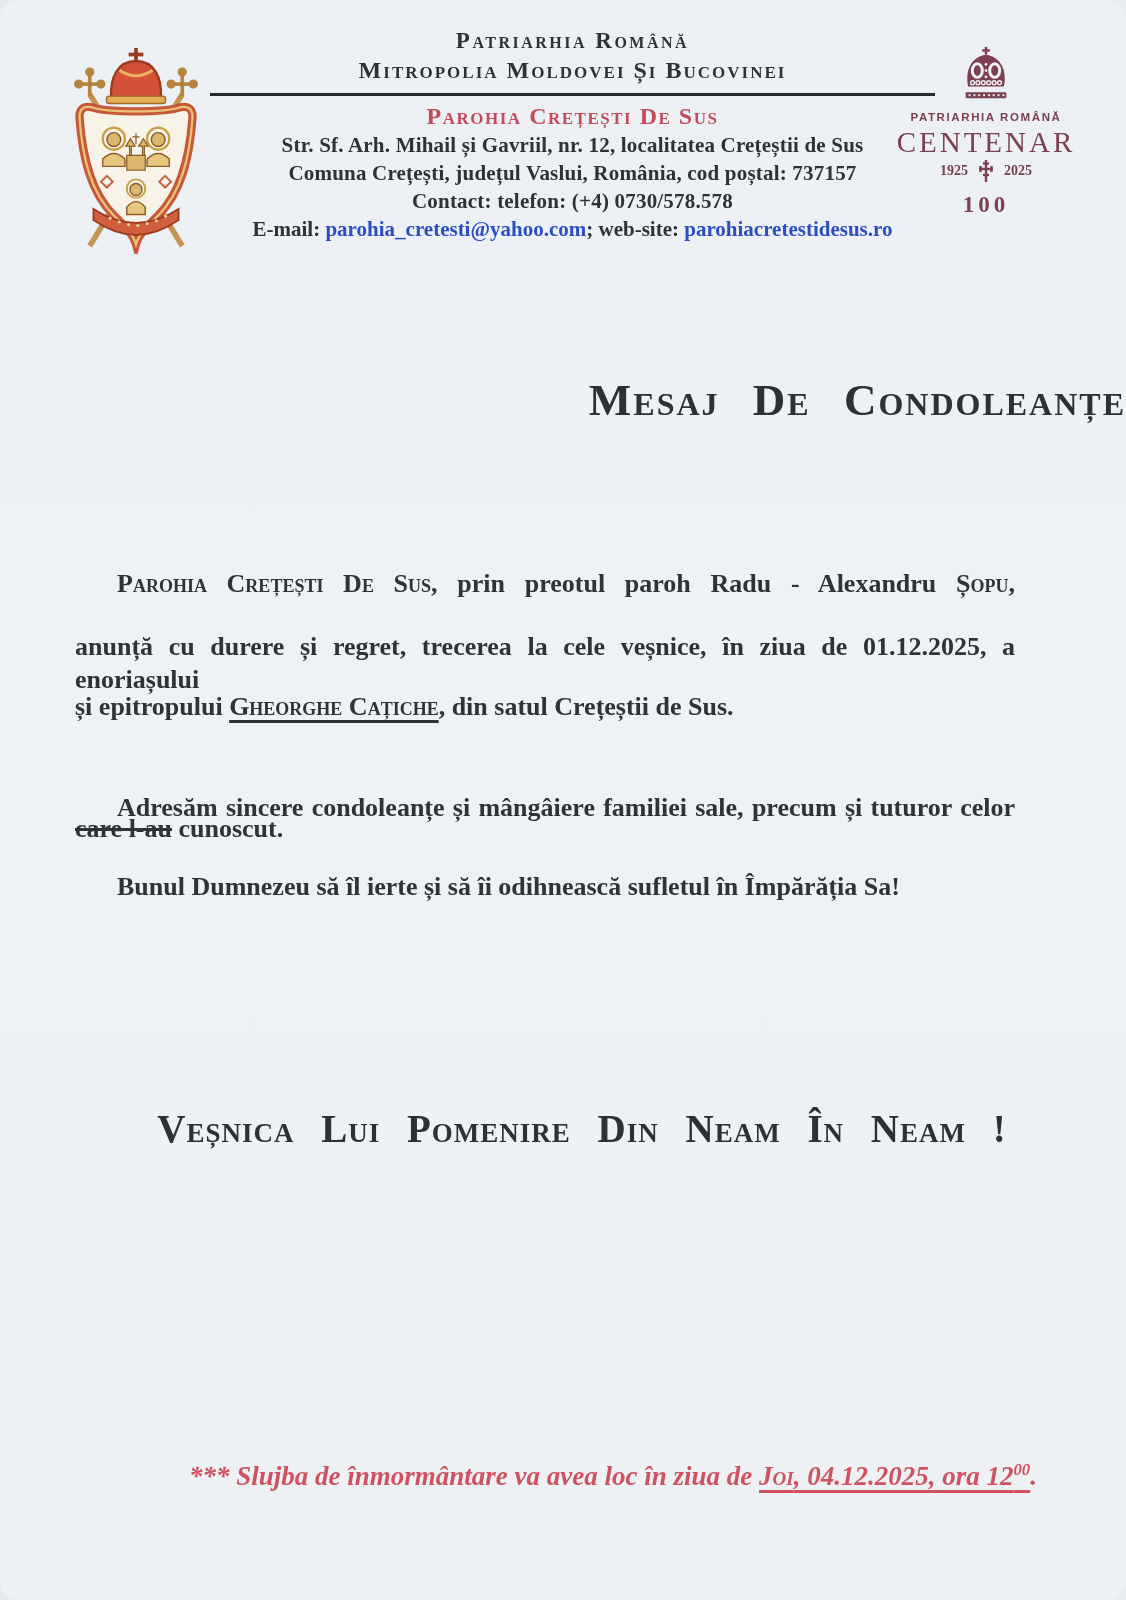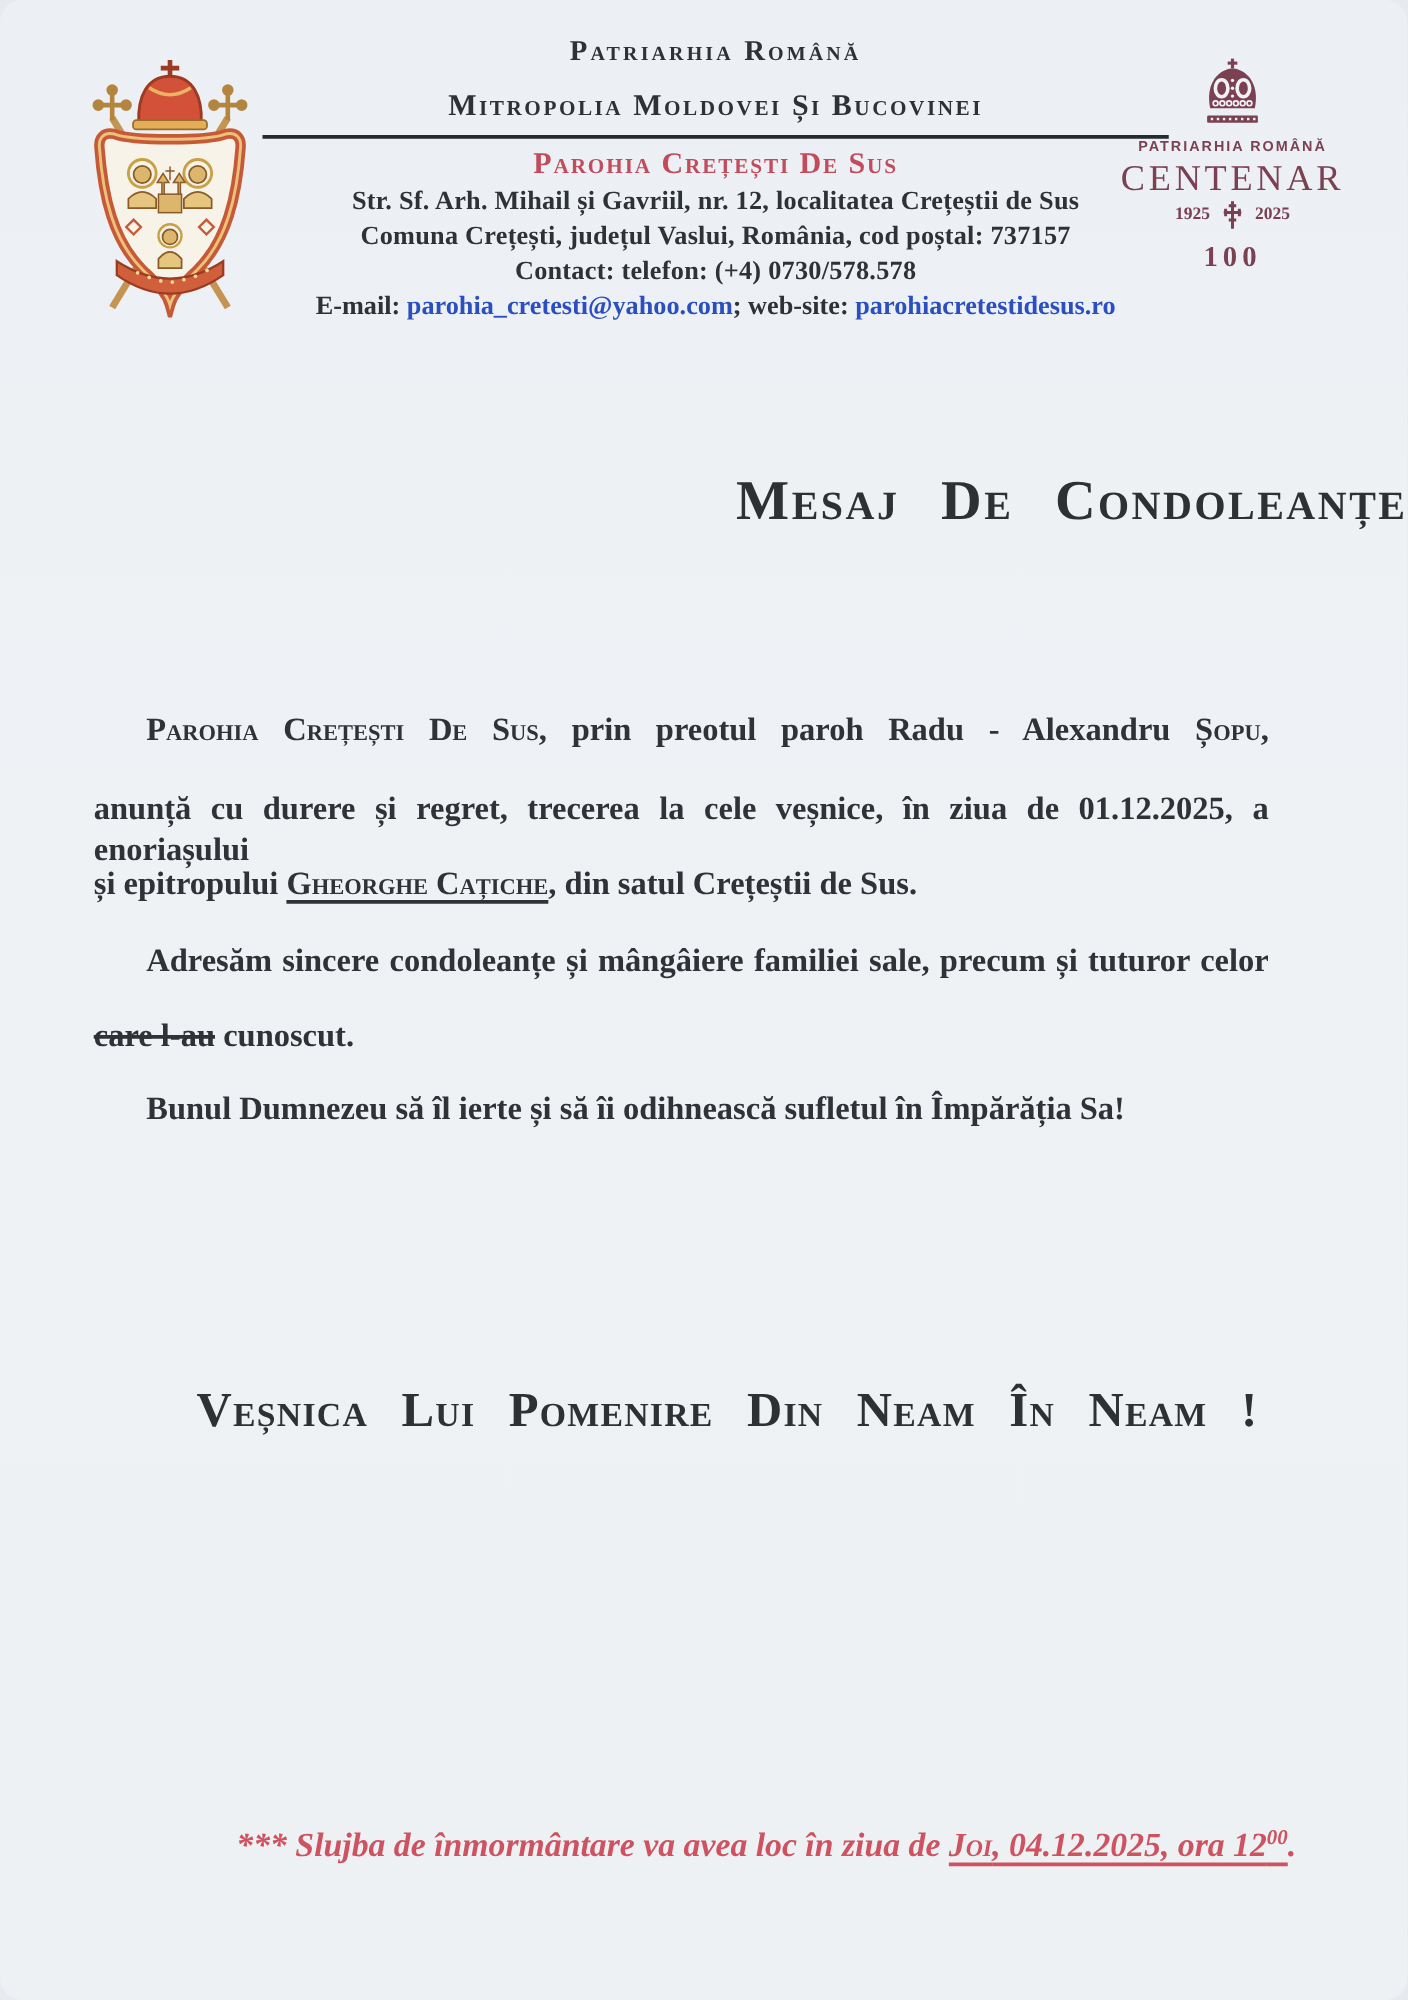--- a/index.html
+++ b/index.html
@@ -18,21 +18,21 @@
     border-radius: 18px;
   }
   .sc { font-variant: small-caps; }
 
   
   .letterhead {
     position: absolute; left: 200px; top: 28px; width: 745px;
     text-align: center; font-weight: bold;
   }
   .lh-1 { font-size: 23px; letter-spacing: 2.5px; font-variant: small-caps; }
-  .lh-2 { font-size: 24px; letter-spacing: 2px; font-variant: small-caps; margin-top: 18px; }
+  .lh-2 { font-size: 24px; letter-spacing: 2px; font-variant: small-caps; margin-top: 3px; }
   .lh-rule { height: 3px; background: #26292d; margin: 9px 10px 7px 10px; }
   .lh-red { color: #c24b5c; font-variant: small-caps; font-size: 23px; letter-spacing: 1.5px; margin-top: 3px; }
   .lh-red.parish { font-size: 24px; }
   .lh-addr { font-size: 21px; margin-top: 3px; letter-spacing: 0.2px; }
   .lh-email { font-size: 21px; margin-top: 3px; }
   .link-blue { color: #2b4fc0; }
 
   
   .coa { position: absolute; left: 62px; top: 40px; }
 
@@ -56,21 +56,21 @@
   
   .body-line {
     position: absolute; left: 75px; width: 940px;
     font-size: 26px; font-weight: bold; line-height: 1.25; color: #2f3337;
   }
   .jl { text-align: justify; text-align-last: justify; }
   .indent { text-indent: 42px; }
   .bl-1 { top: 568px; }
   .bl-2 { top: 631px; }
   .bl-3 { top: 691px; }
-  .bl-4 { top: 753px; }
+  .bl-4 { top: 792px; }
   .bl-5 { top: 813px; }
   .bl-6 { top: 871px; }
   .name-underline {
     font-variant: small-caps;
     text-decoration: underline;
     text-decoration-thickness: 3px;
     text-underline-offset: 5px;
   }
   .struck { text-decoration: line-through; text-decoration-thickness: 2.5px; }
 

